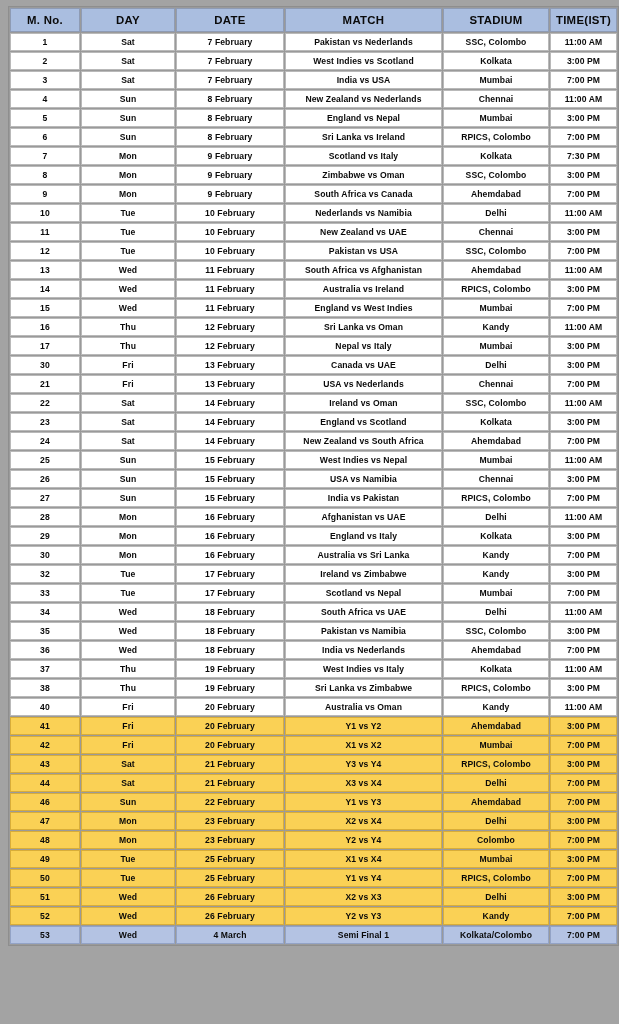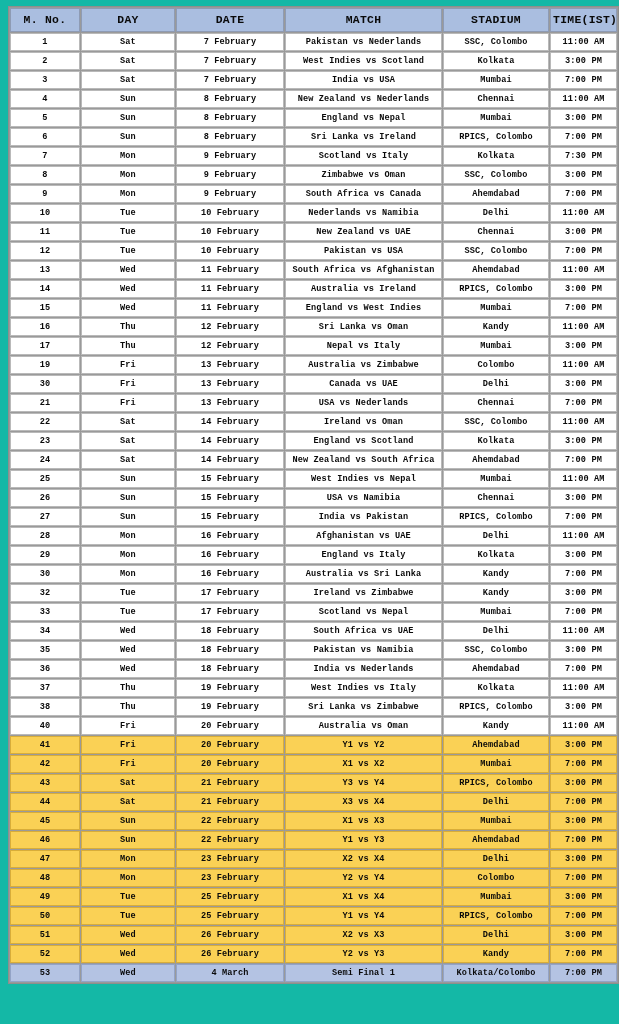--- a/index.html
+++ b/index.html
@@ -11,22 +11,21 @@
     width: 619px;
     height: 1024px;
     font-family: "Liberation Sans", sans-serif;
     overflow: hidden;
   }
   #schedule-wrap {
     box-sizing: border-box;
     width: 619px;
     height: 1024px;
     padding: 6px 8px 14px 8px;
-    background: #14b8a6;
-    font-family: Liberation Mono, monospace;
+    background: #a3a3a3;
   }
   table.schedule {
     width: 603px;
     border-collapse: separate;
     border-spacing: 1px;
     background: #9a9a9a;
     border: 1px solid #8e8e8e;
     table-layout: fixed;
   }
   table.schedule th,
@@ -220,28 +219,20 @@
         </tr>
         <tr class="">
           <td>17</td>
           <td>Thu</td>
           <td>12 February</td>
           <td>Nepal vs Italy</td>
           <td>Mumbai</td>
           <td>3:00 PM</td>
         </tr>
         <tr class="">
-          <td>19</td>
-          <td>Fri</td>
-          <td>13 February</td>
-          <td>Australia vs Zimbabwe</td>
-          <td>Colombo</td>
-          <td>11:00 AM</td>
-        </tr>
-        <tr class="">
           <td>30</td>
           <td>Fri</td>
           <td>13 February</td>
           <td>Canada vs UAE</td>
           <td>Delhi</td>
           <td>3:00 PM</td>
         </tr>
         <tr class="">
           <td>21</td>
           <td>Fri</td>
@@ -412,28 +403,20 @@
         </tr>
         <tr class="row-super">
           <td>44</td>
           <td>Sat</td>
           <td>21 February</td>
           <td>X3 vs X4</td>
           <td>Delhi</td>
           <td>7:00 PM</td>
         </tr>
         <tr class="row-super">
-          <td>45</td>
-          <td>Sun</td>
-          <td>22 February</td>
-          <td>X1 vs X3</td>
-          <td>Mumbai</td>
-          <td>3:00 PM</td>
-        </tr>
-        <tr class="row-super">
           <td>46</td>
           <td>Sun</td>
           <td>22 February</td>
           <td>Y1 vs Y3</td>
           <td>Ahemdabad</td>
           <td>7:00 PM</td>
         </tr>
         <tr class="row-super">
           <td>47</td>
           <td>Mon</td>

